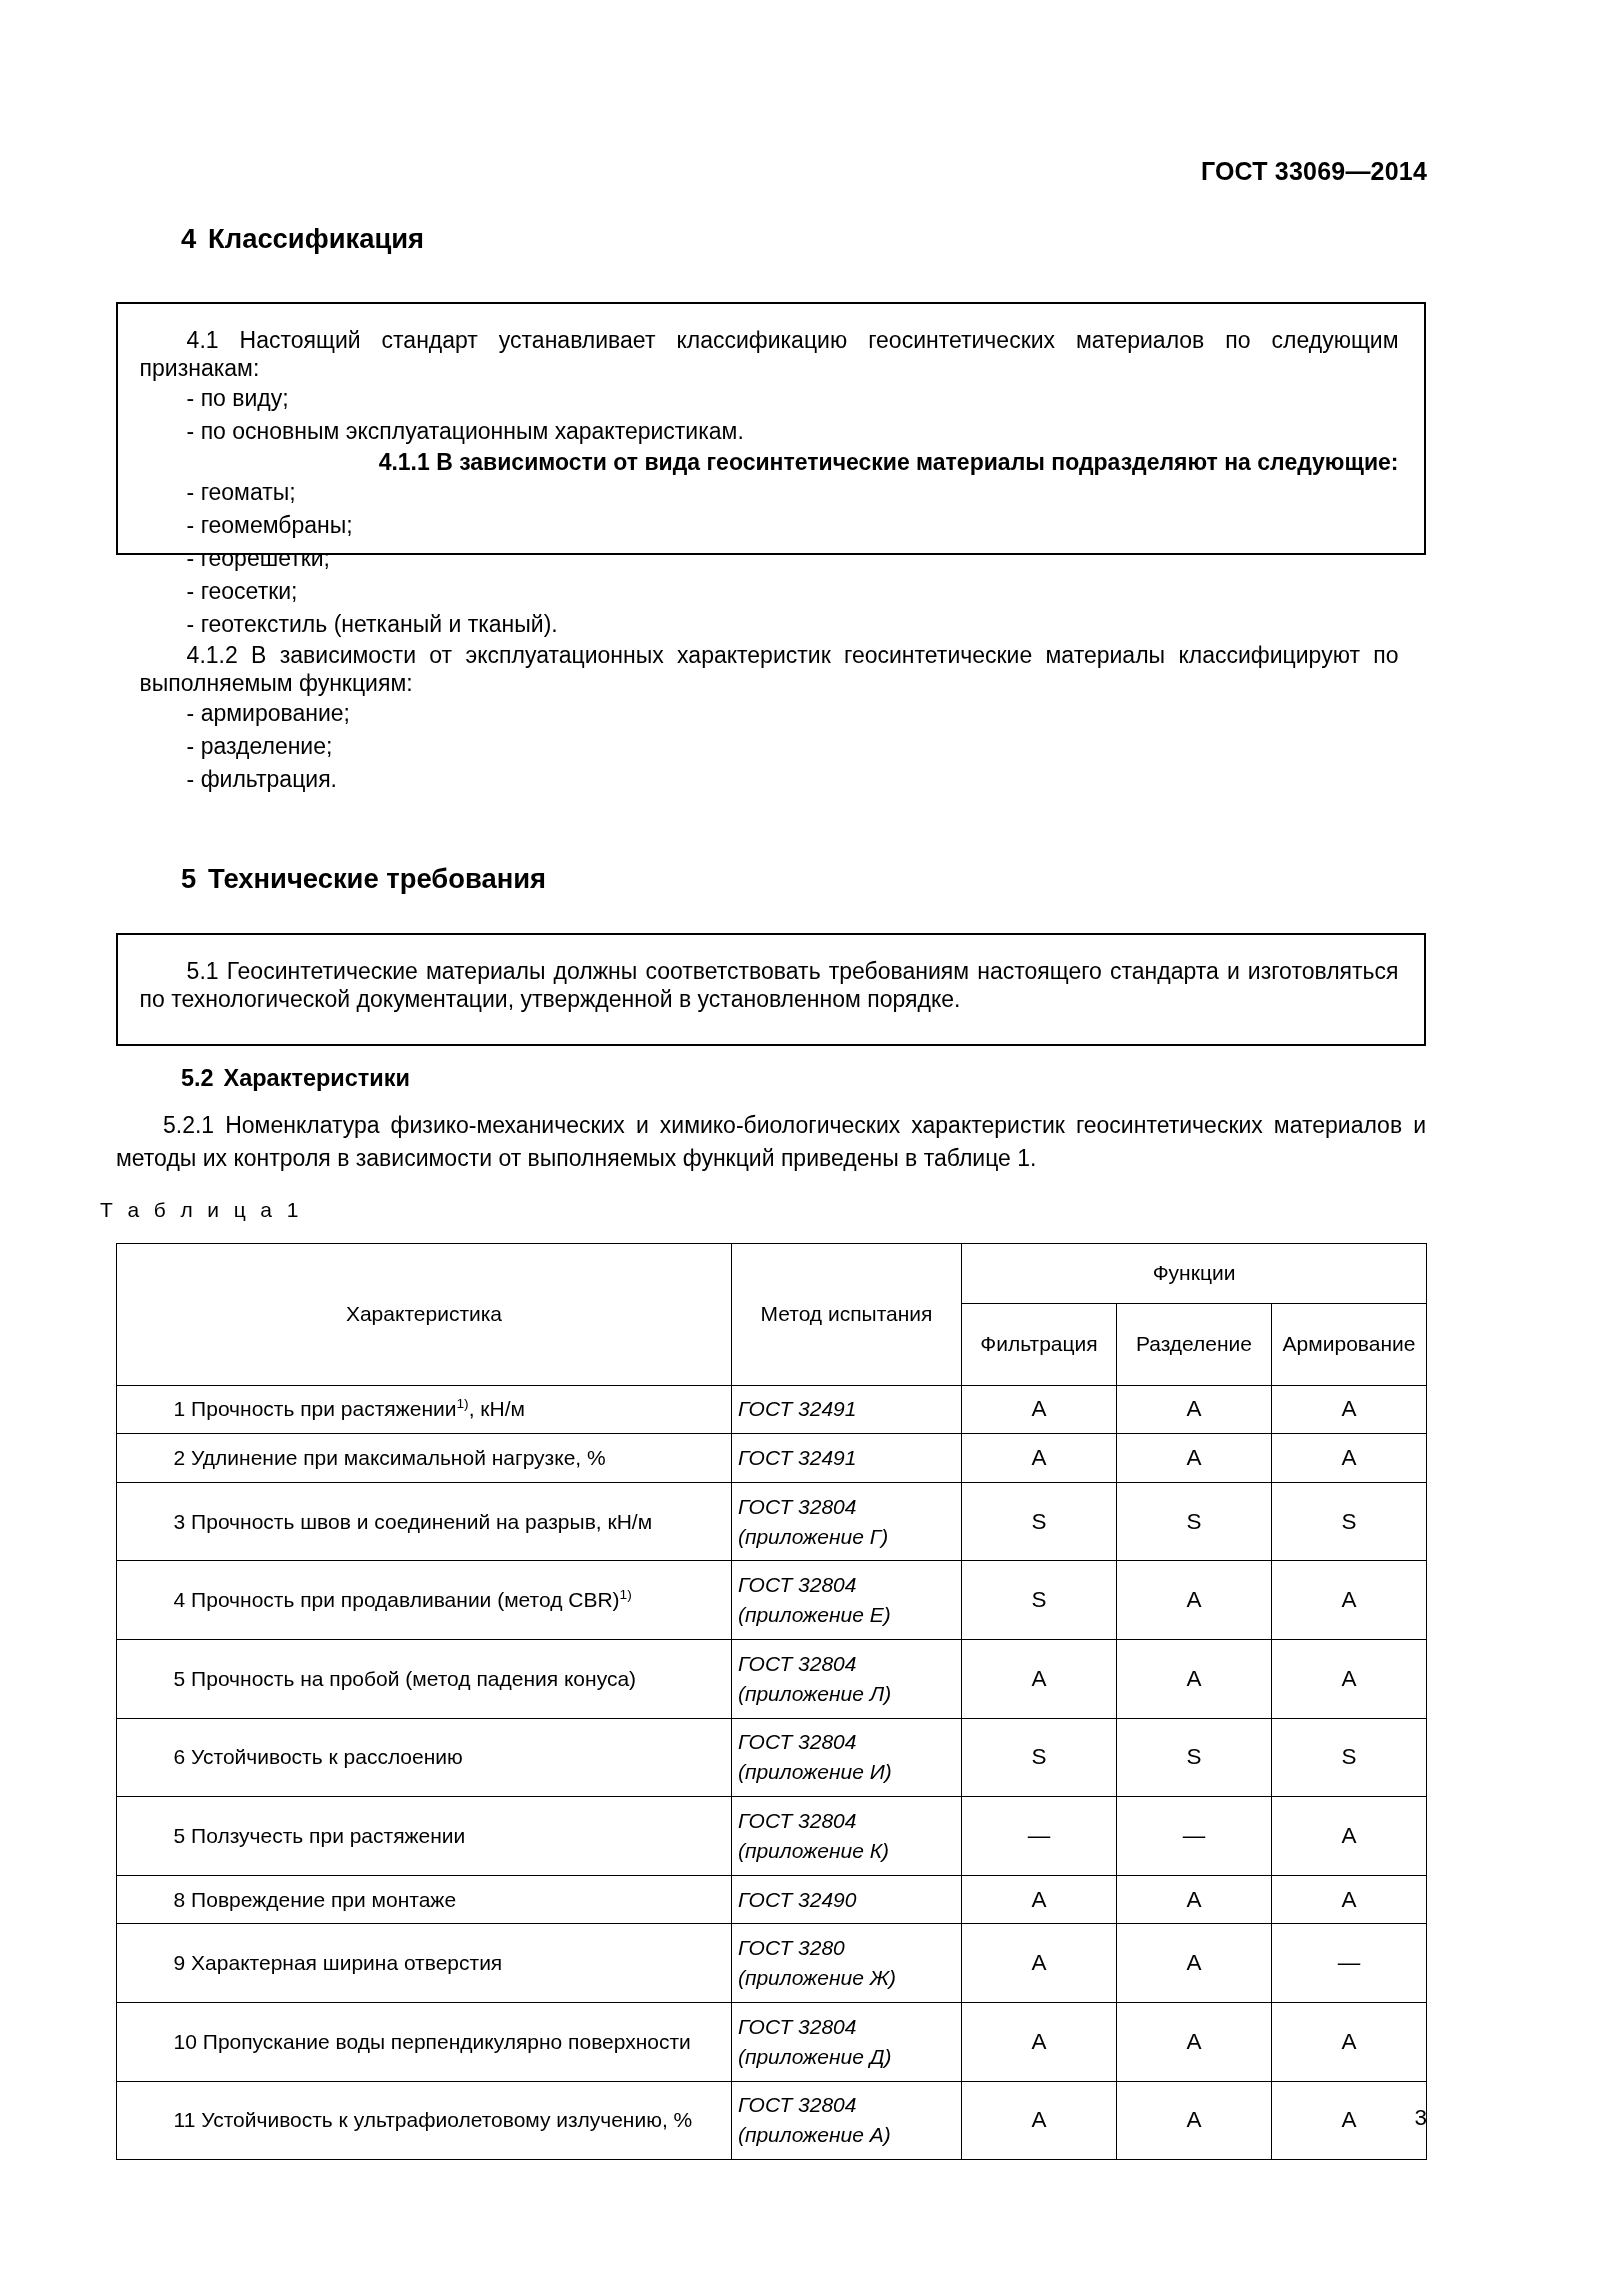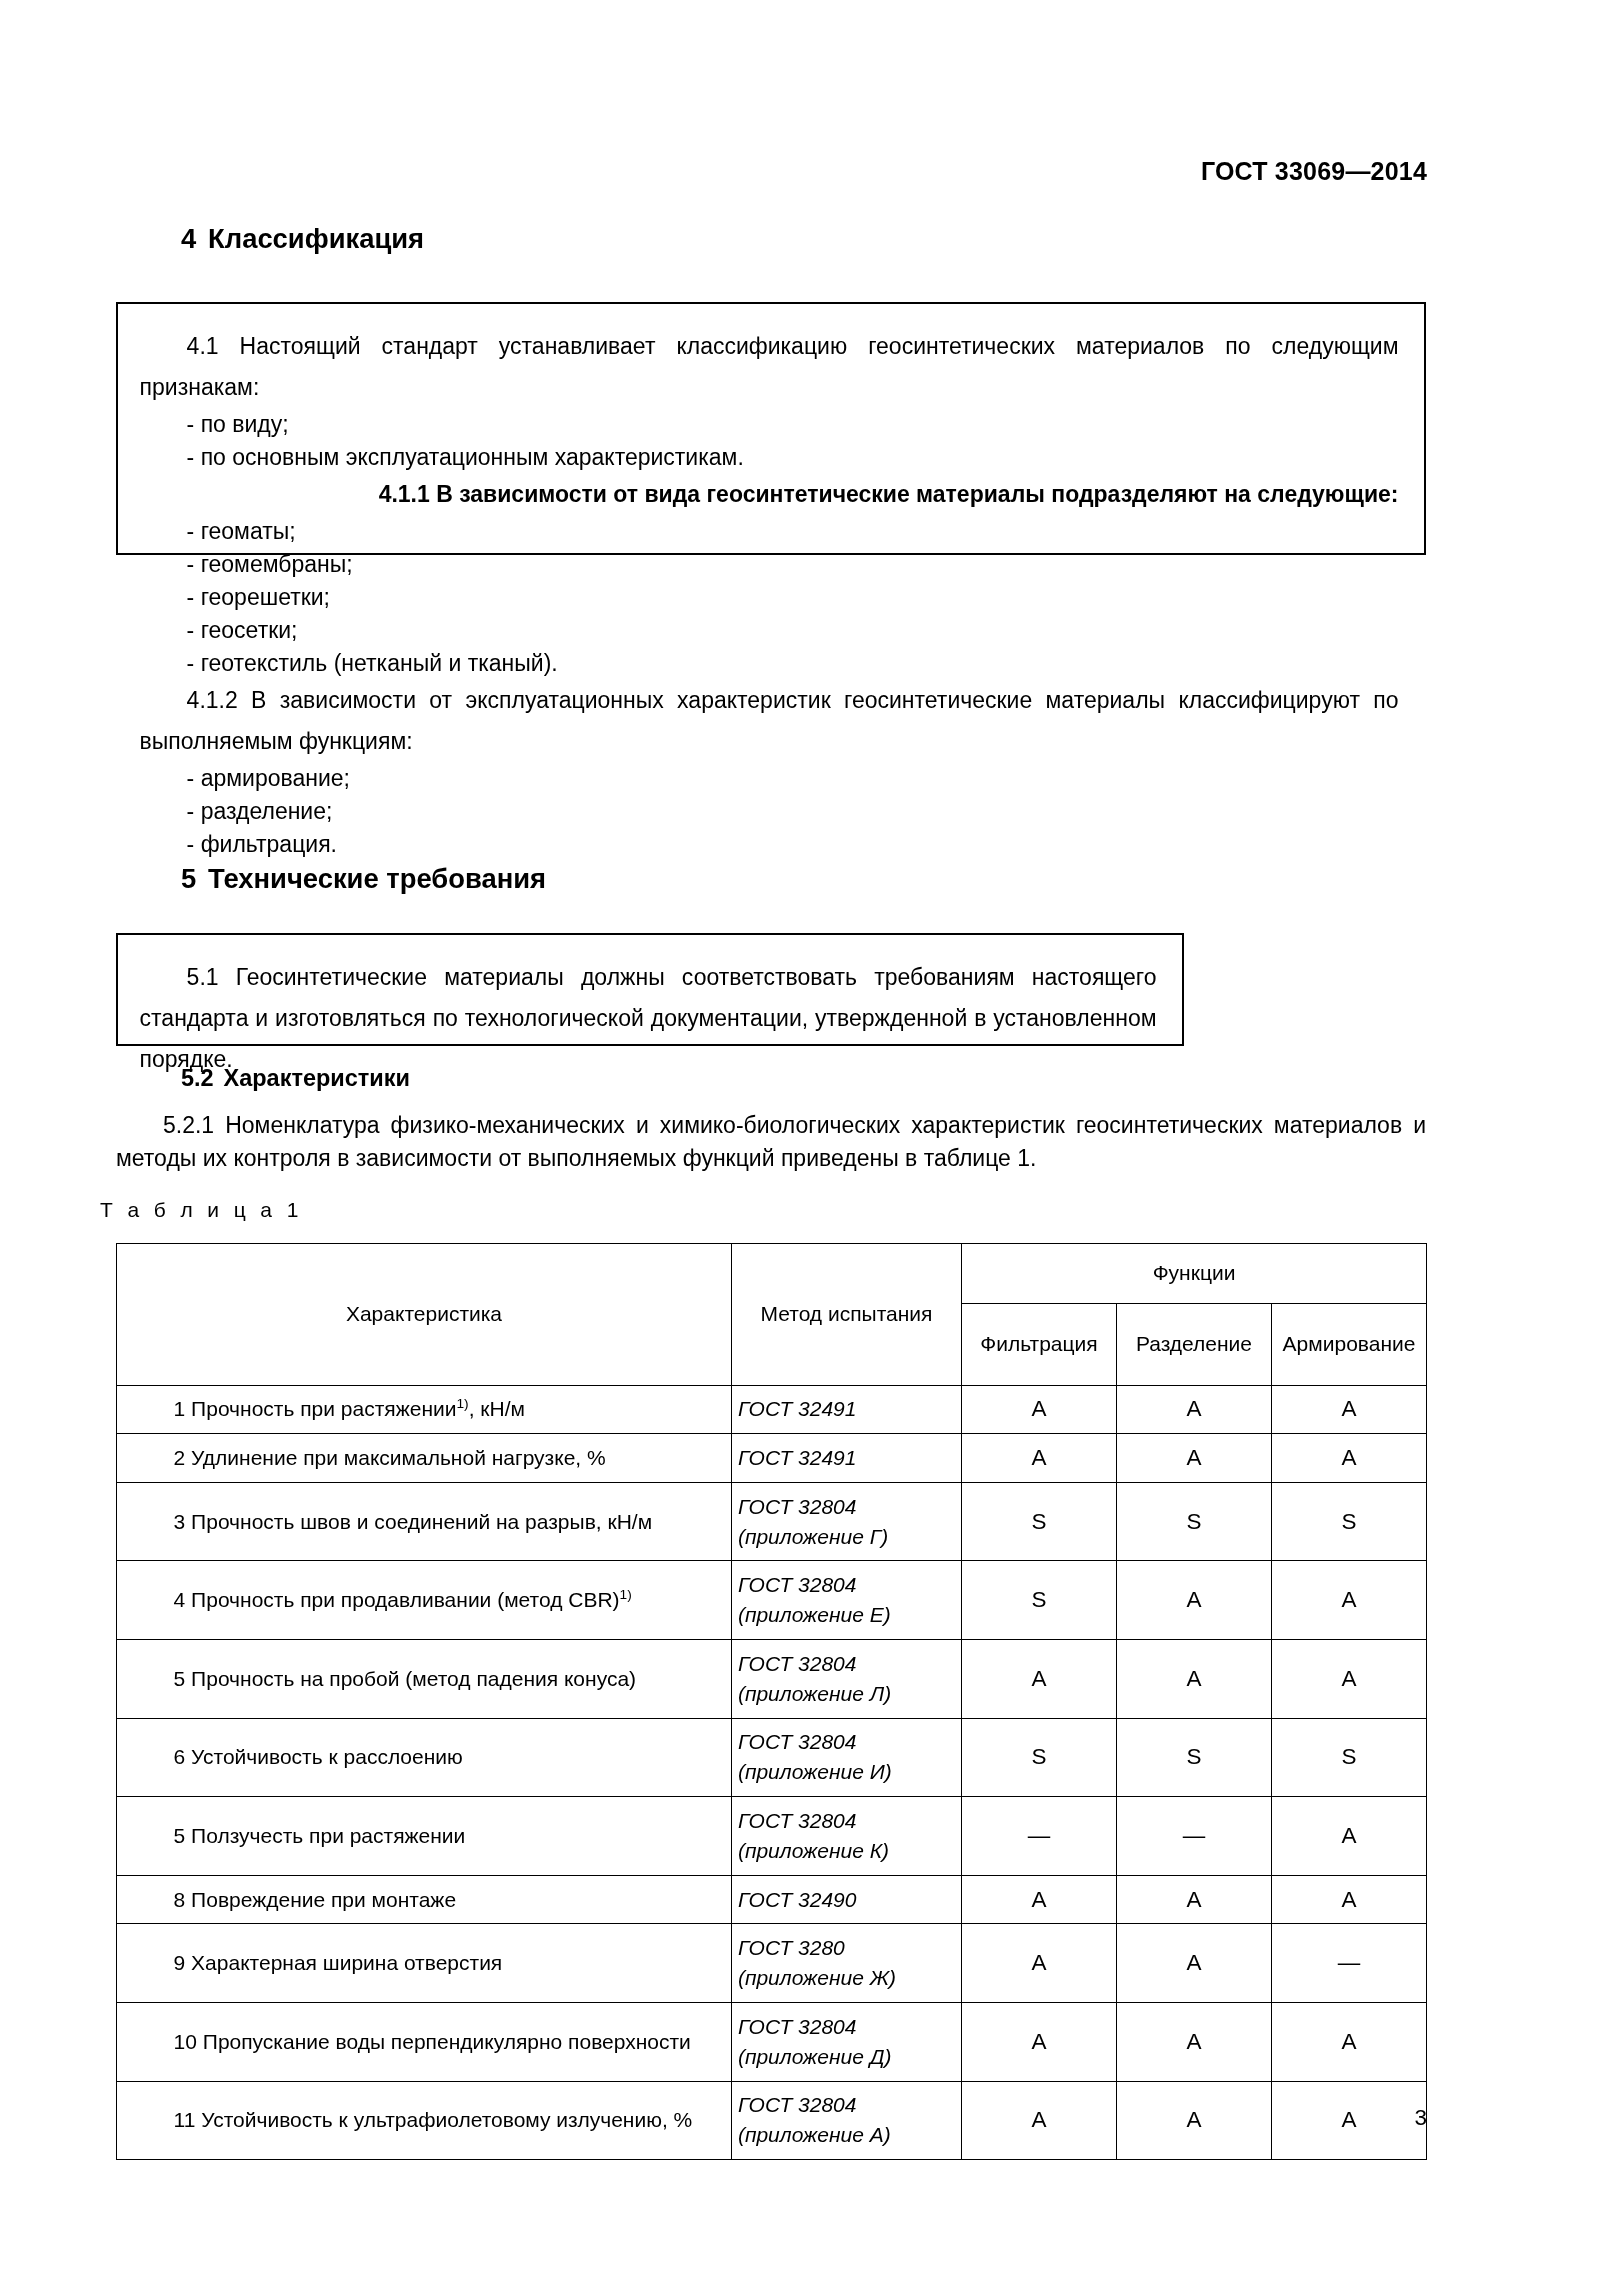--- a/index.html
+++ b/index.html
@@ -61,29 +61,29 @@
   }
   #note-box-4 {
     left: 116px;
     top: 302px;
     width: 1310px;
     height: 253px;
   }
   #note-box-5 {
     left: 116px;
     top: 933px;
-    width: 1068px;
+    width: 1310px;
     height: 113px;
   }
   .note-inner {
     padding: 21.6px 25.5px 0 21.6px;
   }
   .para {
     font-size: 23px;
-    line-height: 41px;
+    line-height: 28px;
     text-align: justify;
     text-justify: inter-word;
     margin: 0;
   }
   .para.indent { text-indent: 47px; }
   .listline {
     font-size: 23px;
     line-height: 33px;
     margin: 0;
     padding-left: 47px;

